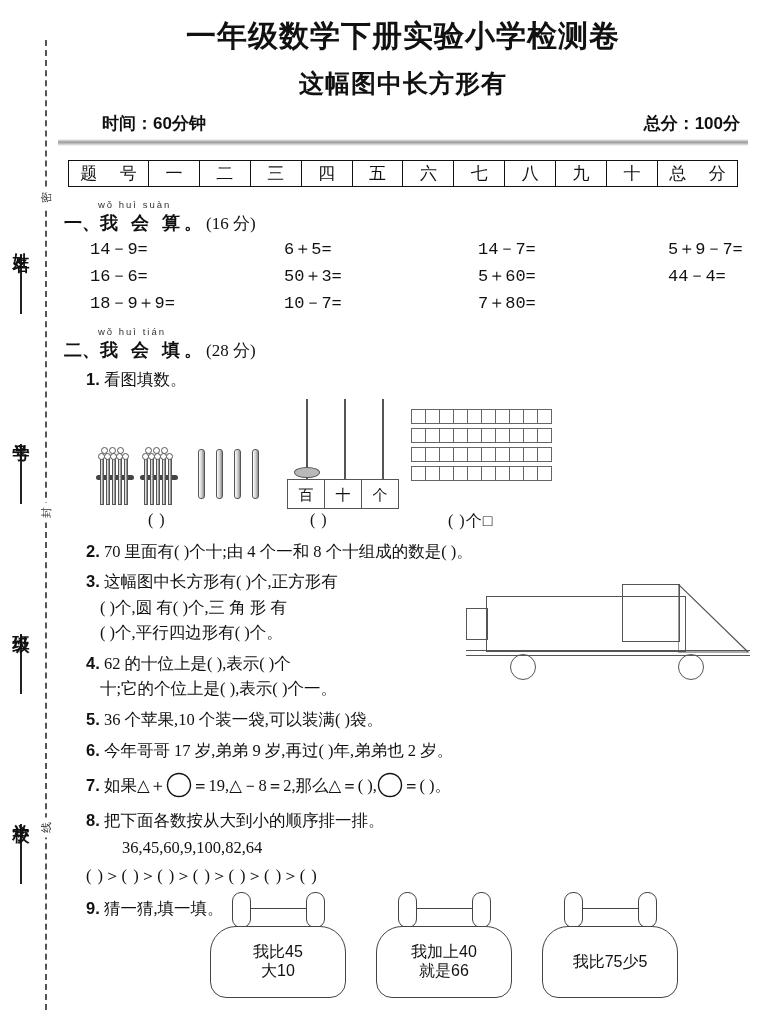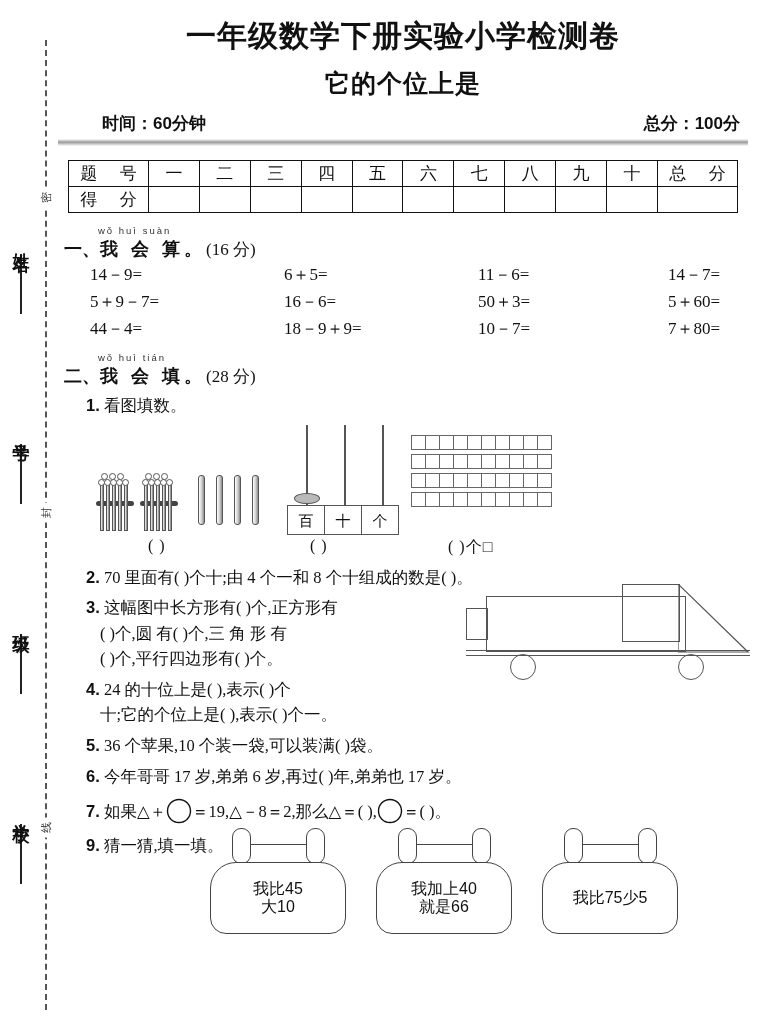--- a/index.html
+++ b/index.html
@@ -110,21 +110,21 @@
   .sec-score { font-weight: normal; font-size: 17px; font-family: "Liberation Serif", serif; }
 
   
   .calc-grid {
     margin: 2px 0 0 26px;
     display: grid;
     grid-template-columns: 194px 194px 190px 120px;
     row-gap: 4px;
     font-size: 17px;
   }
-  .calc-item { white-space: nowrap; }
+  .calc-item { white-space: nowrap; font-family: Liberation Mono, monospace; }
 
   
   .q { font-size: 16.5px; line-height: 1.55; margin: 5px 0 0 22px; position: relative; }
   .q .num { font-weight: bold; font-family: "Liberation Sans", sans-serif; }
   .q .cn { font-family: "Liberation Sans", sans-serif; }
 
   
   .fig-row { position: relative; height: 135px; margin-top: 6px; }
 
   
@@ -224,21 +224,21 @@
   </div>
   <div class="info-block" style="top:800px;">
     <span class="info-label">学校</span>
     <div class="info-rule"></div>
   </div>
 </div>
 
 <div id="page">
 
   <div class="title-main">一年级数学下册实验小学检测卷</div>
-  <div class="title-sub">它的个位上是</div>
+  <div class="title-sub">这幅图中长方形有</div>
 
   <div class="meta-row">
     <span>时间：60分钟</span>
     <span>总分：100分</span>
   </div>
   <div class="divider-bar"></div>
 
   <table class="score">
     <tbody>
       <tr>
@@ -248,49 +248,34 @@
         <td>三</td>
         <td>四</td>
         <td>五</td>
         <td>六</td>
         <td>七</td>
         <td>八</td>
         <td>九</td>
         <td>十</td>
         <td class="head-cell">总  分</td>
       </tr>
-      <tr>
-        <td class="head-cell">得  分</td>
-        <td></td>
-        <td></td>
-        <td></td>
-        <td></td>
-        <td></td>
-        <td></td>
-        <td></td>
-        <td></td>
-        <td></td>
-        <td></td>
-        <td></td>
-      </tr>
     </tbody>
   </table>
 
   <div class="section">
     <div class="sec-head">
       <div class="pinyin">wǒ huì suàn</div>
       <div class="sec-title">
         <span>一、</span><span class="label">我 会 算。</span><span class="sec-score">(16 分)</span>
       </div>
     </div>
 
     <div class="calc-grid">
       <div class="calc-item">14－9=</div>
       <div class="calc-item">6＋5=</div>
-      <div class="calc-item">11－6=</div>
       <div class="calc-item">14－7=</div>
       <div class="calc-item">5＋9－7=</div>
       <div class="calc-item">16－6=</div>
       <div class="calc-item">50＋3=</div>
       <div class="calc-item">5＋60=</div>
       <div class="calc-item">44－4=</div>
       <div class="calc-item">18－9＋9=</div>
       <div class="calc-item">10－7=</div>
       <div class="calc-item">7＋80=</div>
     </div>
@@ -437,43 +422,49 @@
       <svg class="tk-tri" style="left:212px; top:0px;" width="72" height="70">
         <polygon points="0,0 70,68 0,68" fill="none" stroke="#555" stroke-width="1.2"></polygon>
       </svg>
       <div class="tk" style="left:0px; top:66px; width:284px; height:6px; border-top:1px solid #555; border-bottom:1px solid #555; border-left:none; border-right:none;"></div>
       <div class="tk-circle" style="left:44px; top:70px; width:26px; height:26px;"></div>
       <div class="tk-circle" style="left:212px; top:70px; width:26px; height:26px;"></div>
     </div>
 
     <div class="q">
       <span class="num">4.</span>
-      <span>24 的十位上是(          ),表示(          )个</span><br>
+      <span>62 的十位上是(          ),表示(          )个</span><br>
       <span style="margin-left:14px;">十;它的个位上是(          ),表示(          )个一。</span>
     </div>
 
     <div class="q">
       <span class="num">5.</span>
       <span>36 个苹果,10 个装一袋,可以装满(          )袋。</span>
     </div>
 
     <div class="q">
       <span class="num">6.</span>
-      <span>今年哥哥 17 岁,弟弟 6 岁,再过(        )年,弟弟也 17 岁。</span>
+      <span>今年哥哥 17 岁,弟弟 9 岁,再过(        )年,弟弟也 2 岁。</span>
     </div>
 
     <div class="q" style="margin-top:9px;">
       <span class="num">7.</span>
       <span>如果△＋</span><svg width="26" height="26" style="vertical-align:-7px;">
           <circle cx="13" cy="13" r="11.5" fill="none" stroke="#111" stroke-width="1.4"></circle>
         </svg><span>＝19,△－8＝2,那么△＝(        ),</span><svg width="26" height="26" style="vertical-align:-7px;">
           <circle cx="13" cy="13" r="11.5" fill="none" stroke="#111" stroke-width="1.4"></circle>
         </svg><span>＝(          )。</span>
     </div>
 
+    <div class="q" style="margin-top:9px;">
+      <span class="num">8.</span>
+      <span>把下面各数按从大到小的顺序排一排。</span>
+      <div style="margin-left:36px; margin-top:2px;">36,45,60,9,100,82,64</div>
+      <div style="margin-left:0px; margin-top:2px; letter-spacing:1px;">(       )＞(      )＞(      )＞(      )＞(      )＞(      )＞(      )</div>
+    </div>
 
     <div class="q" style="margin-top:8px;">
       <span class="num">9.</span>
       <span>猜一猜,填一填。</span>
     </div>
 
     <div class="bag-row">
       <div class="bag" style="left:146px;">
         <div class="bag-handle-bar"></div>
         <div class="bag-knob" style="left:22px;"></div>

